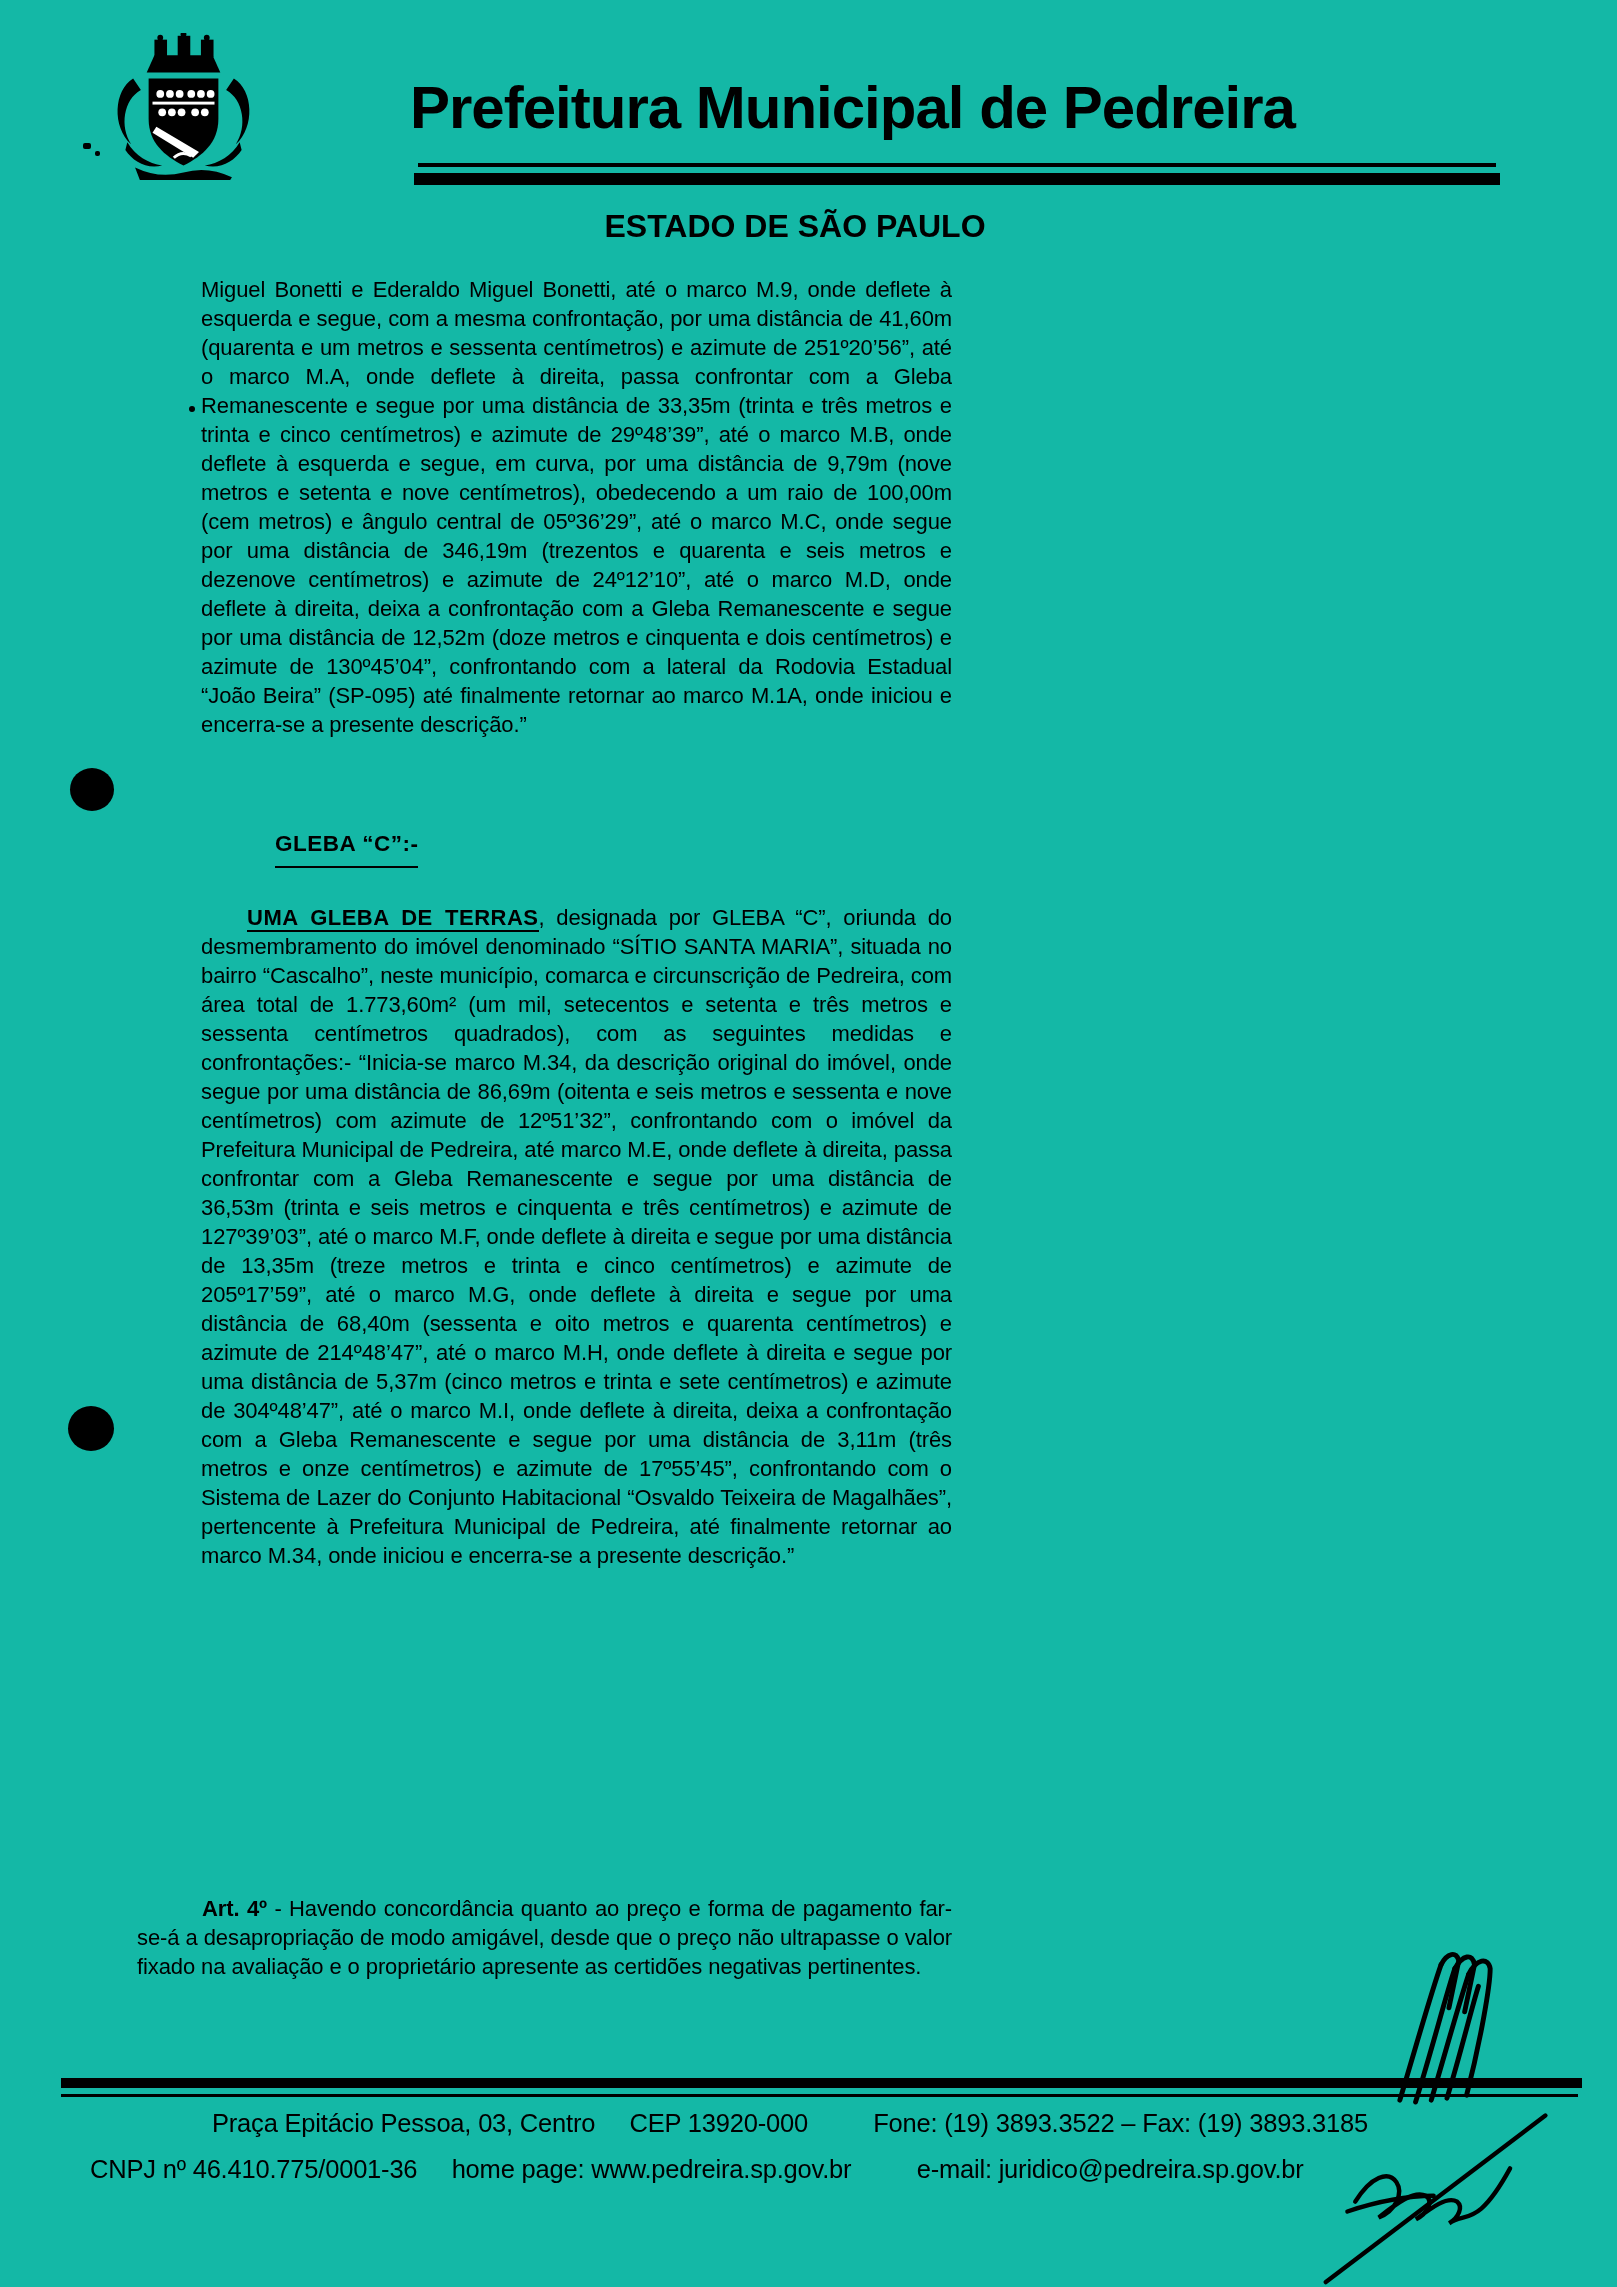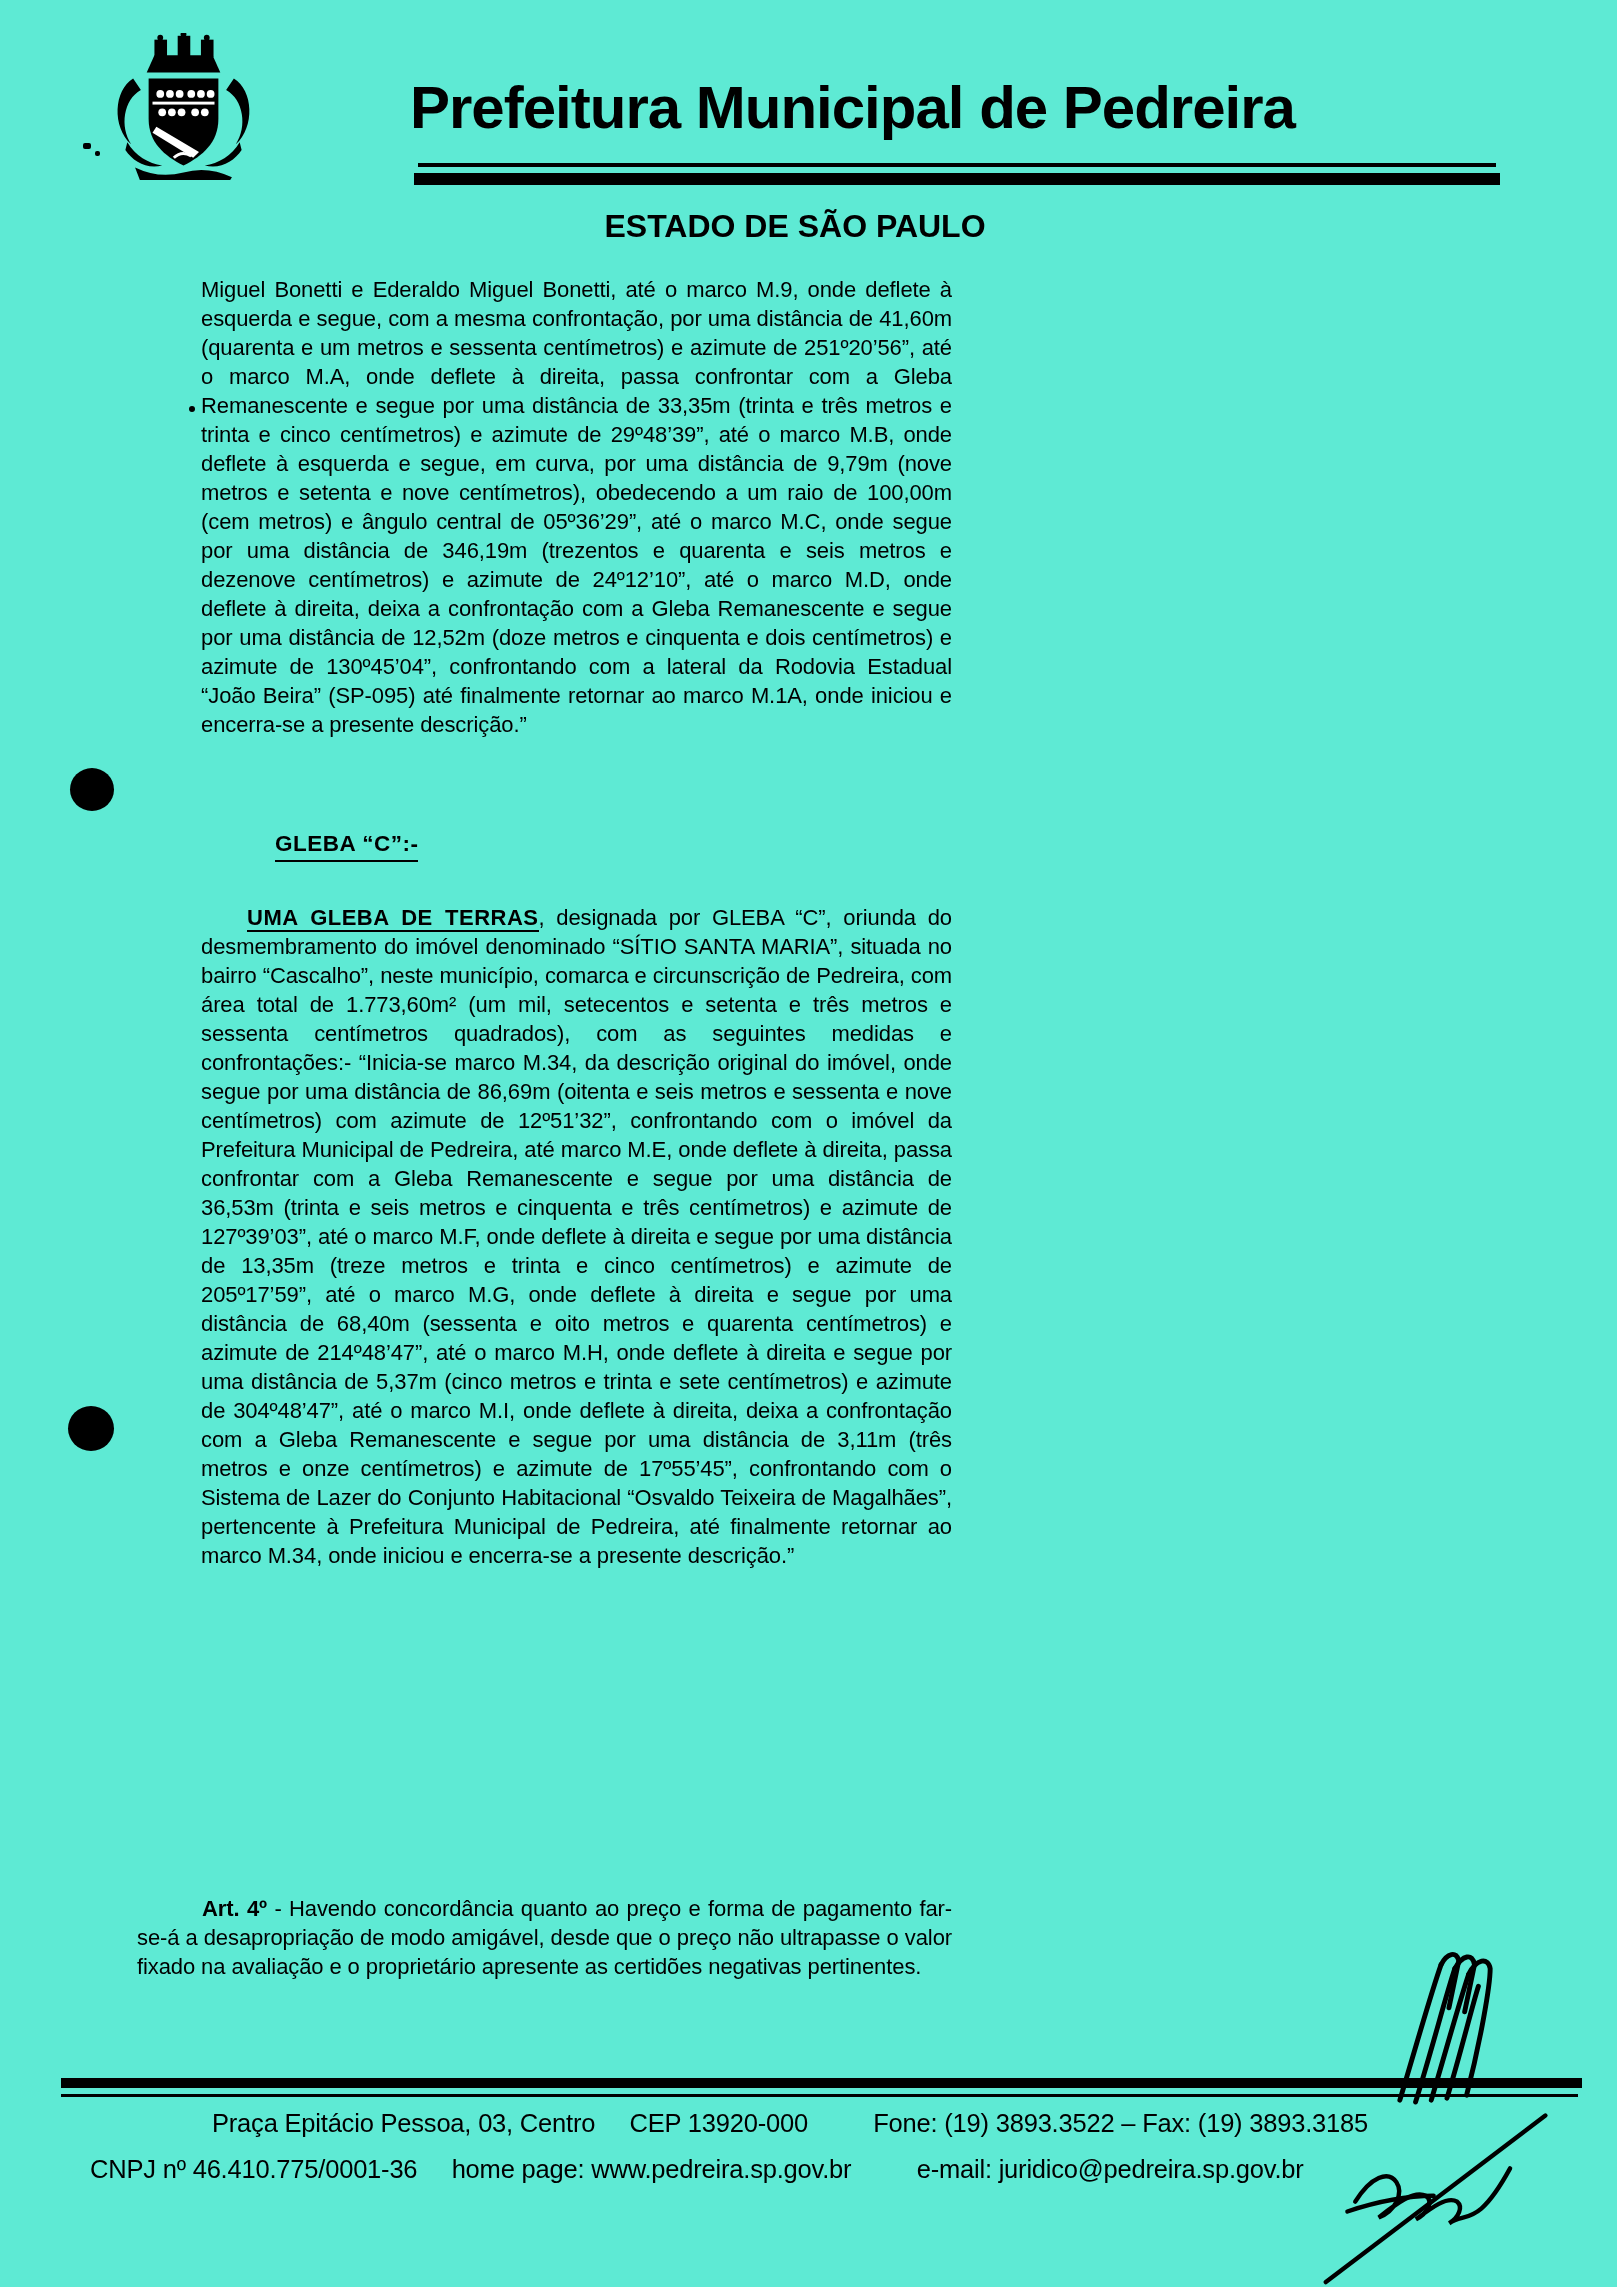--- a/index.html
+++ b/index.html
@@ -1,19 +1,19 @@
 <!DOCTYPE html>
 <html><head>
 <meta charset="utf-8">
 <style>
   html,body{margin:0;padding:0;background:#888;}
   .page{
     position:relative;
     width:1617px;height:2288px;
-    background:#5eead4;
+    background:#14b8a6;
     font-family:"Liberation Sans", sans-serif;
     color:#000;
     overflow:hidden;
   }
   
   .crest{position:absolute;left:106px;top:33px;width:155px;height:147px;}
   .doc-title{
     position:absolute;left:410px;top:73px;width:1108px;
     font-size:60px;font-weight:bold;letter-spacing:-1px;white-space:nowrap;
   }
@@ -25,21 +25,21 @@
   }
   
   .body-par{
     position:absolute;left:201px;width:751px;
     font-size:22px;line-height:29px;text-align:justify;letter-spacing:-0.1px;
   }
   .p1{top:275px;}
   .gleba-heading{
     position:absolute;left:275px;top:831px;
     font-size:22.5px;font-weight:bold;letter-spacing:0.5px;
-    border-bottom:2.9px solid #000;padding-bottom:3px;white-space:nowrap;
+    border-bottom:2.9px solid #000;padding-bottom:9px;white-space:nowrap;
   }
   .p2{top:903px;}
   .lead-bold{font-weight:bold;border-bottom:2.9px solid #000;letter-spacing:0.5px;margin-left:46px;}
   .article{
     position:absolute;left:137px;width:815px;
     font-size:22px;line-height:29px;text-align:justify;letter-spacing:-0.1px;
     text-indent:65px;
   }
   .art2{top:1649px;}
   .art3{top:1797px;}

